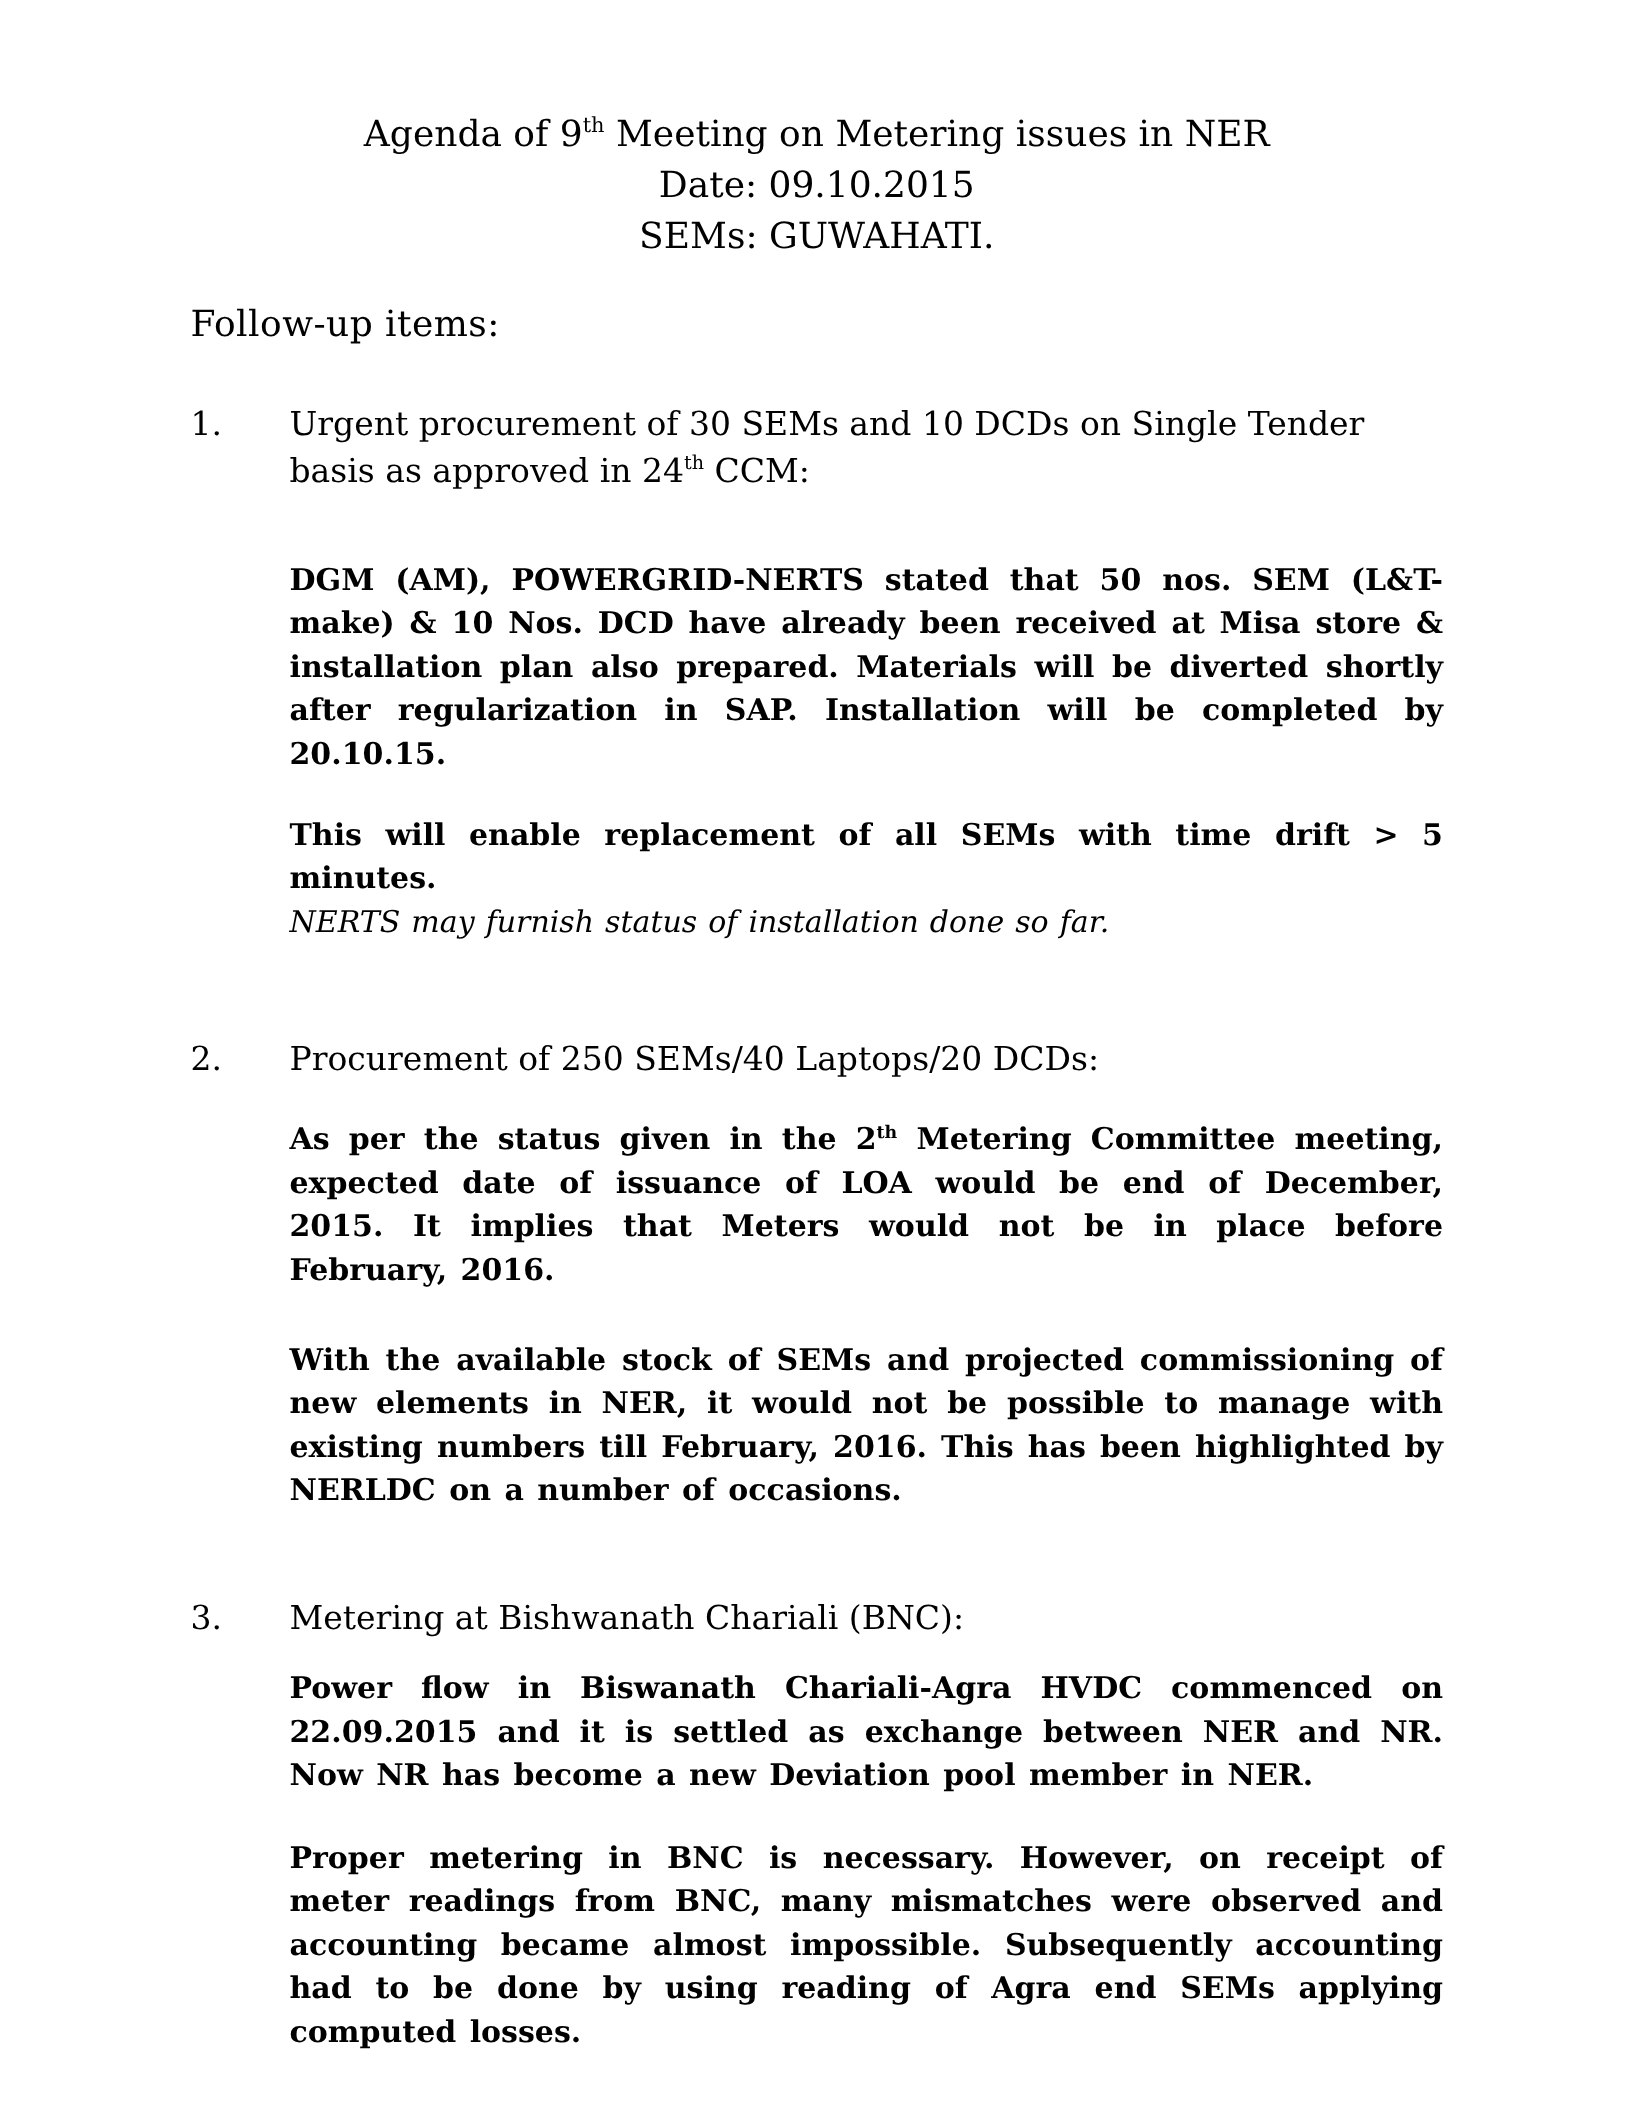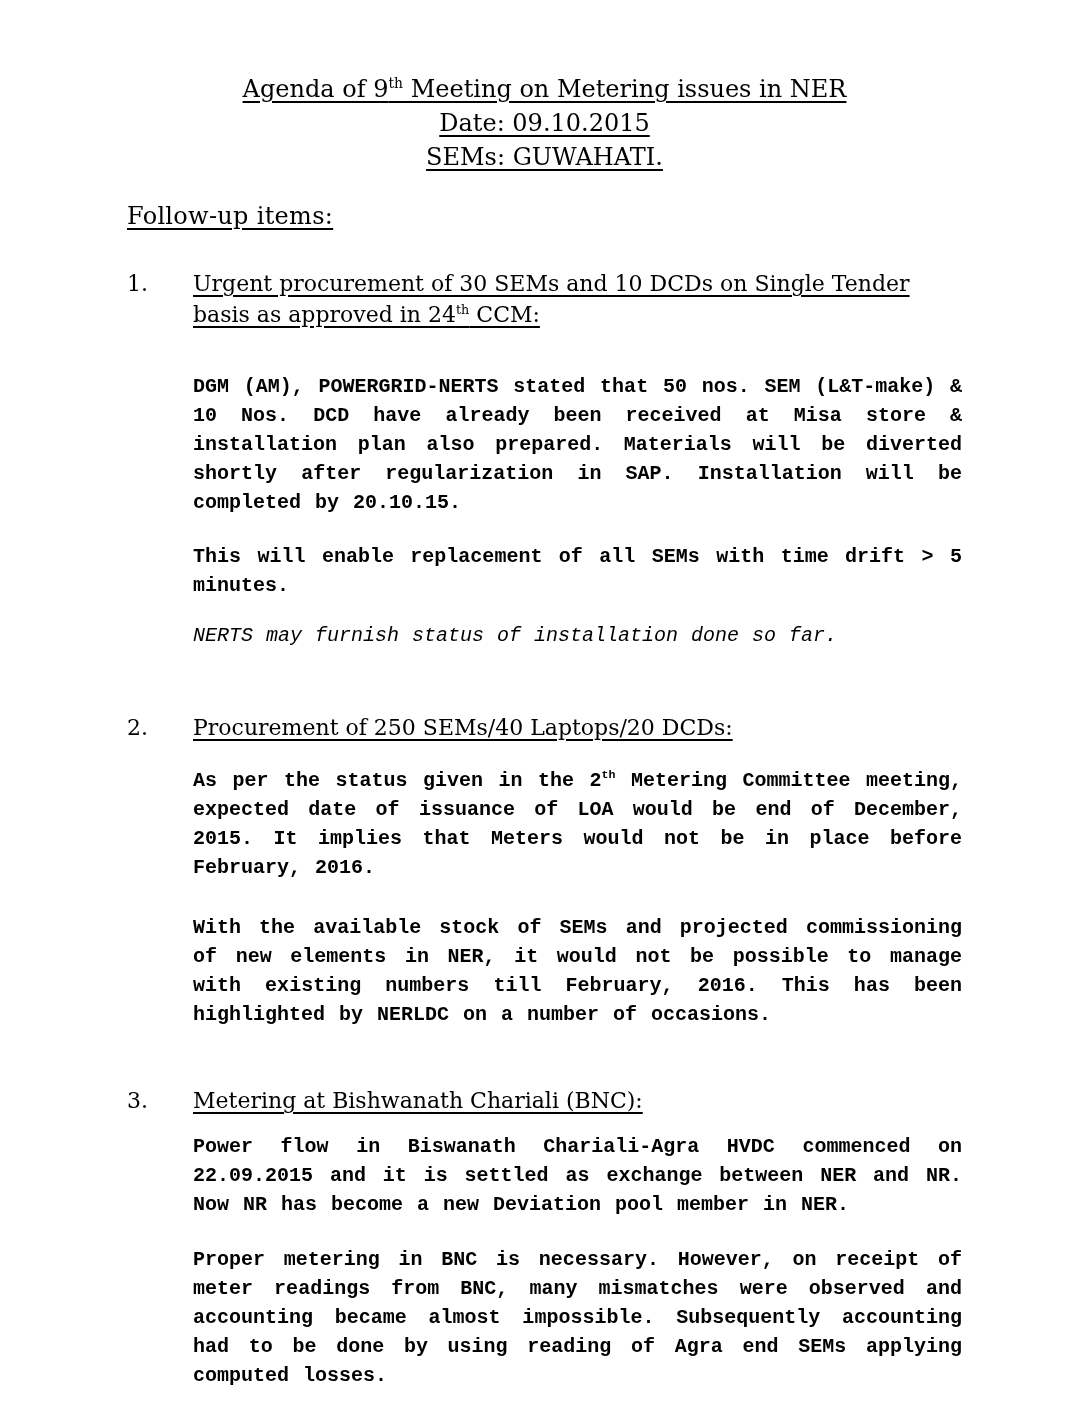--- a/index.html
+++ b/index.html
@@ -14,21 +14,20 @@
     padding: 72px 126px 0 127px;
     overflow: hidden;
   }
   .title-block {
     text-align: center;
     font-size: 24px;
     line-height: 34px;
     font-weight: 500;
   }
   .u {
-    text-decoration: underline;
     text-decoration-thickness: 2px;
     text-underline-offset: 4px;
     margin-top: 20px;
   }
   sup {
     font-size: 0.58em;
     vertical-align: super;
     line-height: 0;
   }
   .section-heading {
@@ -51,31 +50,30 @@
   .item-heading {
     font-size: 22px;
     line-height: 31px;
   }
   .para {
     font-size: 20px;
     line-height: 29px;
     text-align: justify;
     font-weight: bold;
     word-spacing: 2px;
-    font-family: Liberation Mono, monospace;
   }
   .para.action {
     font-weight: normal;
     font-style: italic;
     text-align: left;
     word-spacing: 1px;
   }
   #item-1 .p1 { margin-top: 42px; }
   #item-1 .p2 { margin-top: 25px; }
-  #item-1 .p3 { margin-top: 21px; }
+  #item-1 .p3 { }
   #item-2 .p1 { margin-top: 23px; }
   #item-2 .p2 { margin-top: 31px; }
   #item-2 .p3 { margin-top: 19px; }
   #item-3 .p1 { margin-top: 16px; }
   #item-3 .p2 { margin-top: 26px; }
 </style>
 </head>
 <body>
 
 <div class="page">

